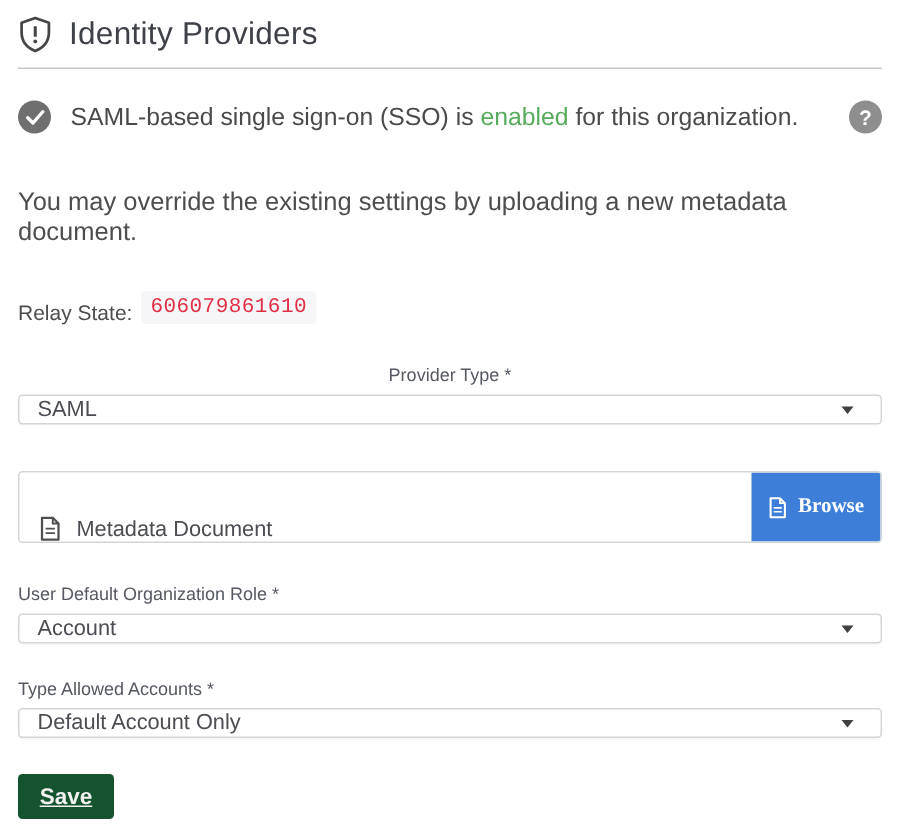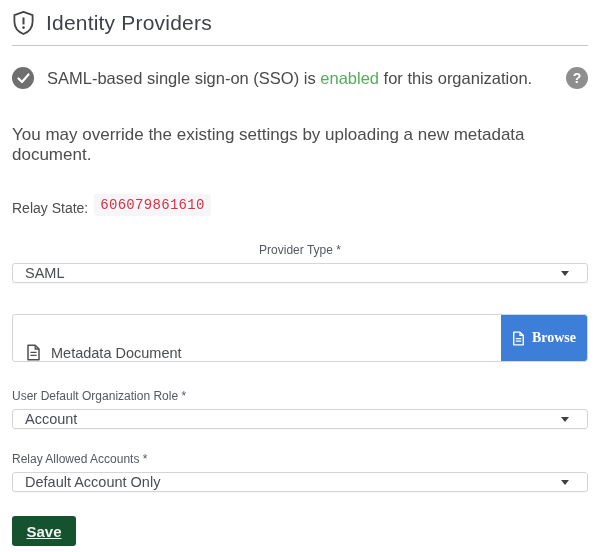--- a/index.html
+++ b/index.html
@@ -148,21 +148,21 @@
   </div>
 
   
   <div class="field-label label-2">User Default Organization Role *</div>
   <div class="select-box">
     <span class="select-value">Account</span>
     <span class="caret"></span>
   </div>
 
   
-  <div class="field-label label-3">Relay Allowed Accounts *</div>
+  <div class="field-label label-3">Type Allowed Accounts *</div>
   <div class="select-box">
     <span class="select-value">Default Account Only</span>
     <span class="caret"></span>
   </div>
 
   
   <button class="save-btn" disabled="">Save</button>
 
 </div>
 

